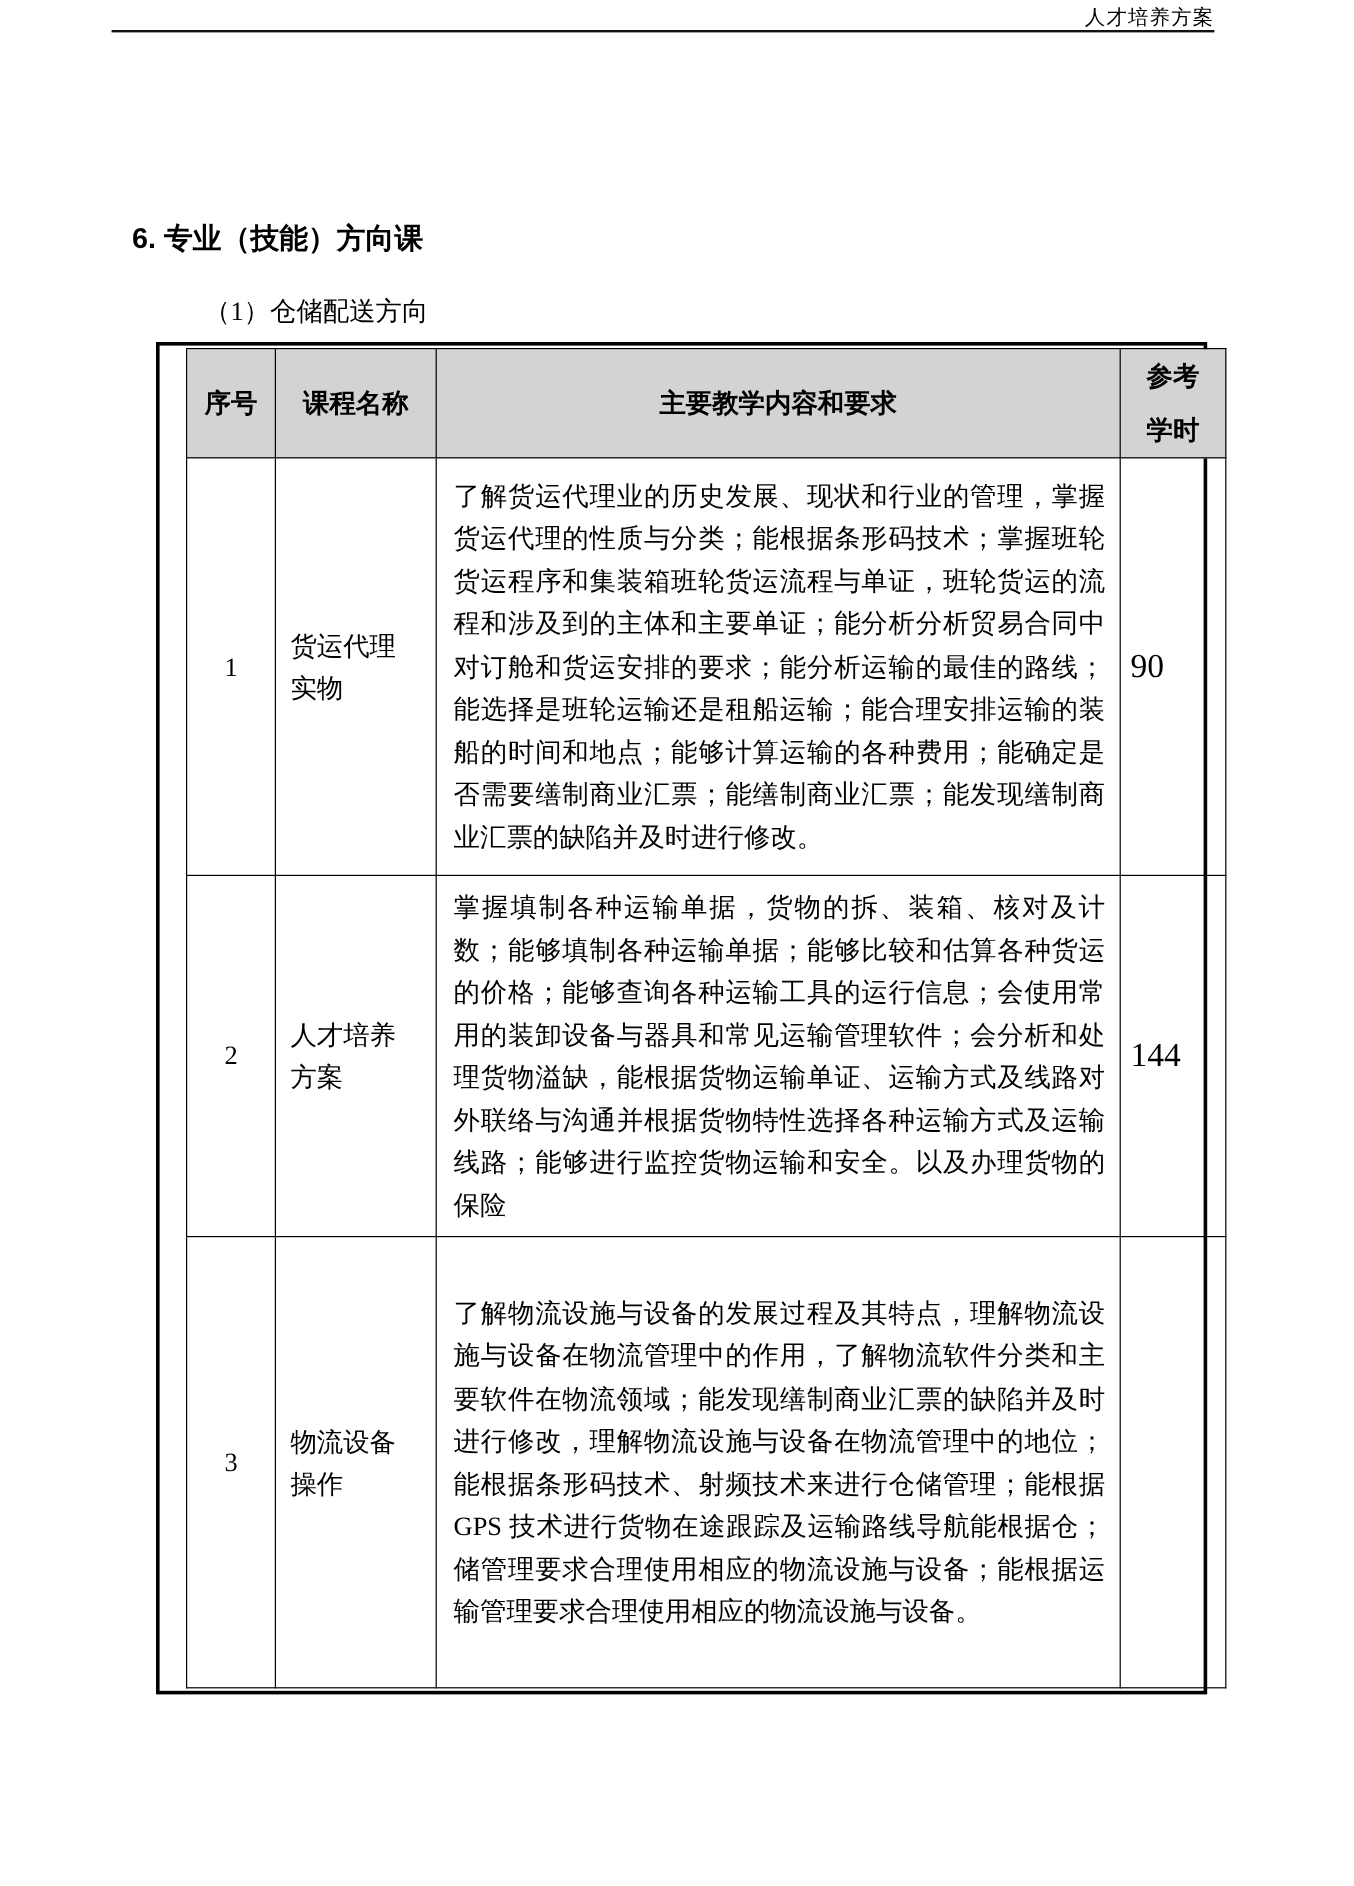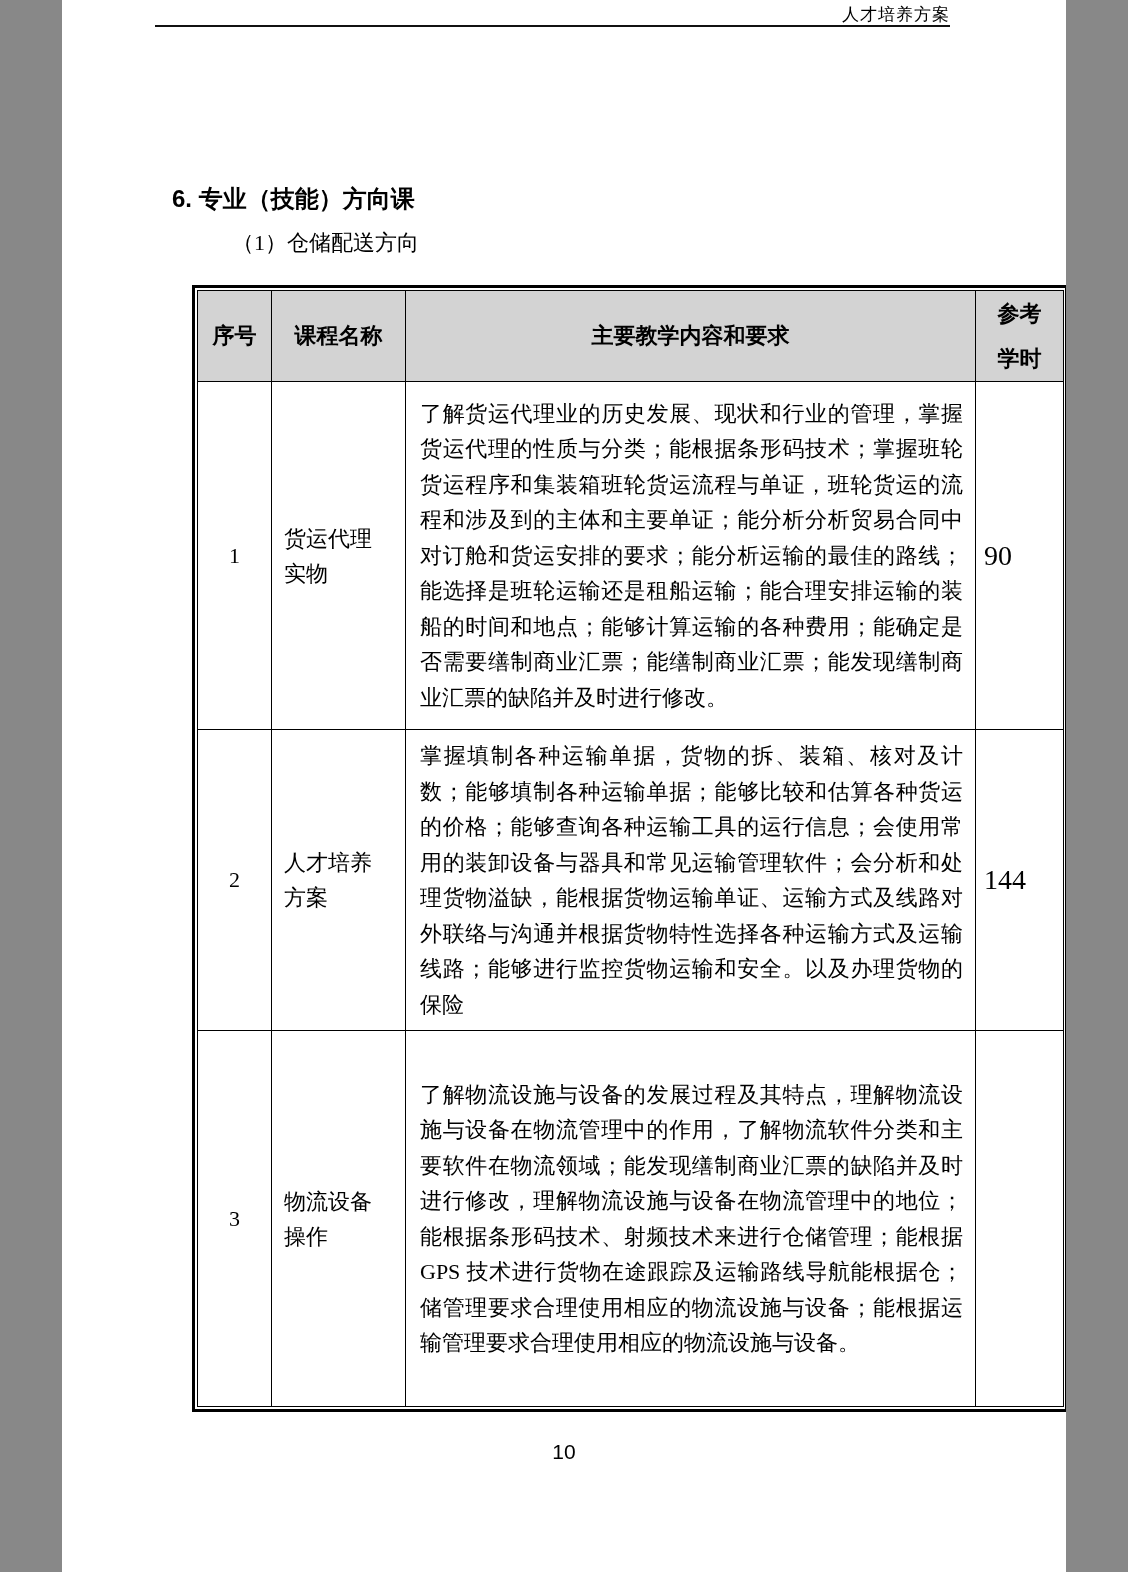--- a/index.html
+++ b/index.html
@@ -1,19 +1,19 @@
 <!DOCTYPE html>
 <html><head>
 <meta charset="utf-8">
 <style>
   * { margin: 0; padding: 0; box-sizing: border-box; }
   html, body { background: #888; }
   .page {
     position: relative;
-    width: 1004px;
+    width: 1128px;
     height: 1572px;
     margin: 0 auto;
     background: #ffffff;
     color: #000;
     font-family: "Liberation Serif", "DejaVu Serif", serif;
     overflow: hidden;
   }
   .running-head {
     position: absolute;
     top: 3px;
@@ -33,37 +33,38 @@
   .section-heading {
     position: absolute;
     top: 183px;
     left: 110px;
     font-family: "Liberation Sans", "DejaVu Sans", sans-serif;
     font-weight: bold;
     font-size: 24px;
   }
   .subheading {
     position: absolute;
-    top: 228px;
+    top: 245px;
     left: 170px;
     font-size: 22px;
   }
   .table-wrap {
     position: absolute;
     top: 285px;
     left: 130px;
     width: 876px;
     border: 3px solid #000;
     padding: 2px;
     background: #fff;
   }
   table.course-table {
     border-collapse: collapse;
     table-layout: fixed;
     width: 100%;
+    margin-left: 20px;
   }
   .course-table th, .course-table td {
     border: 1px solid #000;
     vertical-align: middle;
   }
   .course-table th {
     background: #d3d3d3;
     font-family: "Liberation Sans", "DejaVu Sans", sans-serif;
     font-weight: bold;
     font-size: 22px;
@@ -153,15 +154,14 @@
         <tr class="row-3">
           <td class="cell-no">3</td>
           <td class="cell-course">物流设备操作</td>
           <td class="cell-content">了解物流设施与设备的发展过程及其特点，理解物流设施与设备在物流管理中的作用，了解物流软件分类和主要软件在物流领域；能发现缮制商业汇票的缺陷并及时进行修改，理解物流设施与设备在物流管理中的地位；能根据条形码技术、射频技术来进行仓储管理；能根据 GPS 技术进行货物在途跟踪及运输路线导航能根据仓；储管理要求合理使用相应的物流设施与设备；能根据运输管理要求合理使用相应的物流设施与设备。</td>
           <td class="cell-hours"></td>
         </tr>
       </tbody>
     </table>
   </div>
 
-  <div class="page-number">10</div>
 
 </div>
 
 </body></html>

